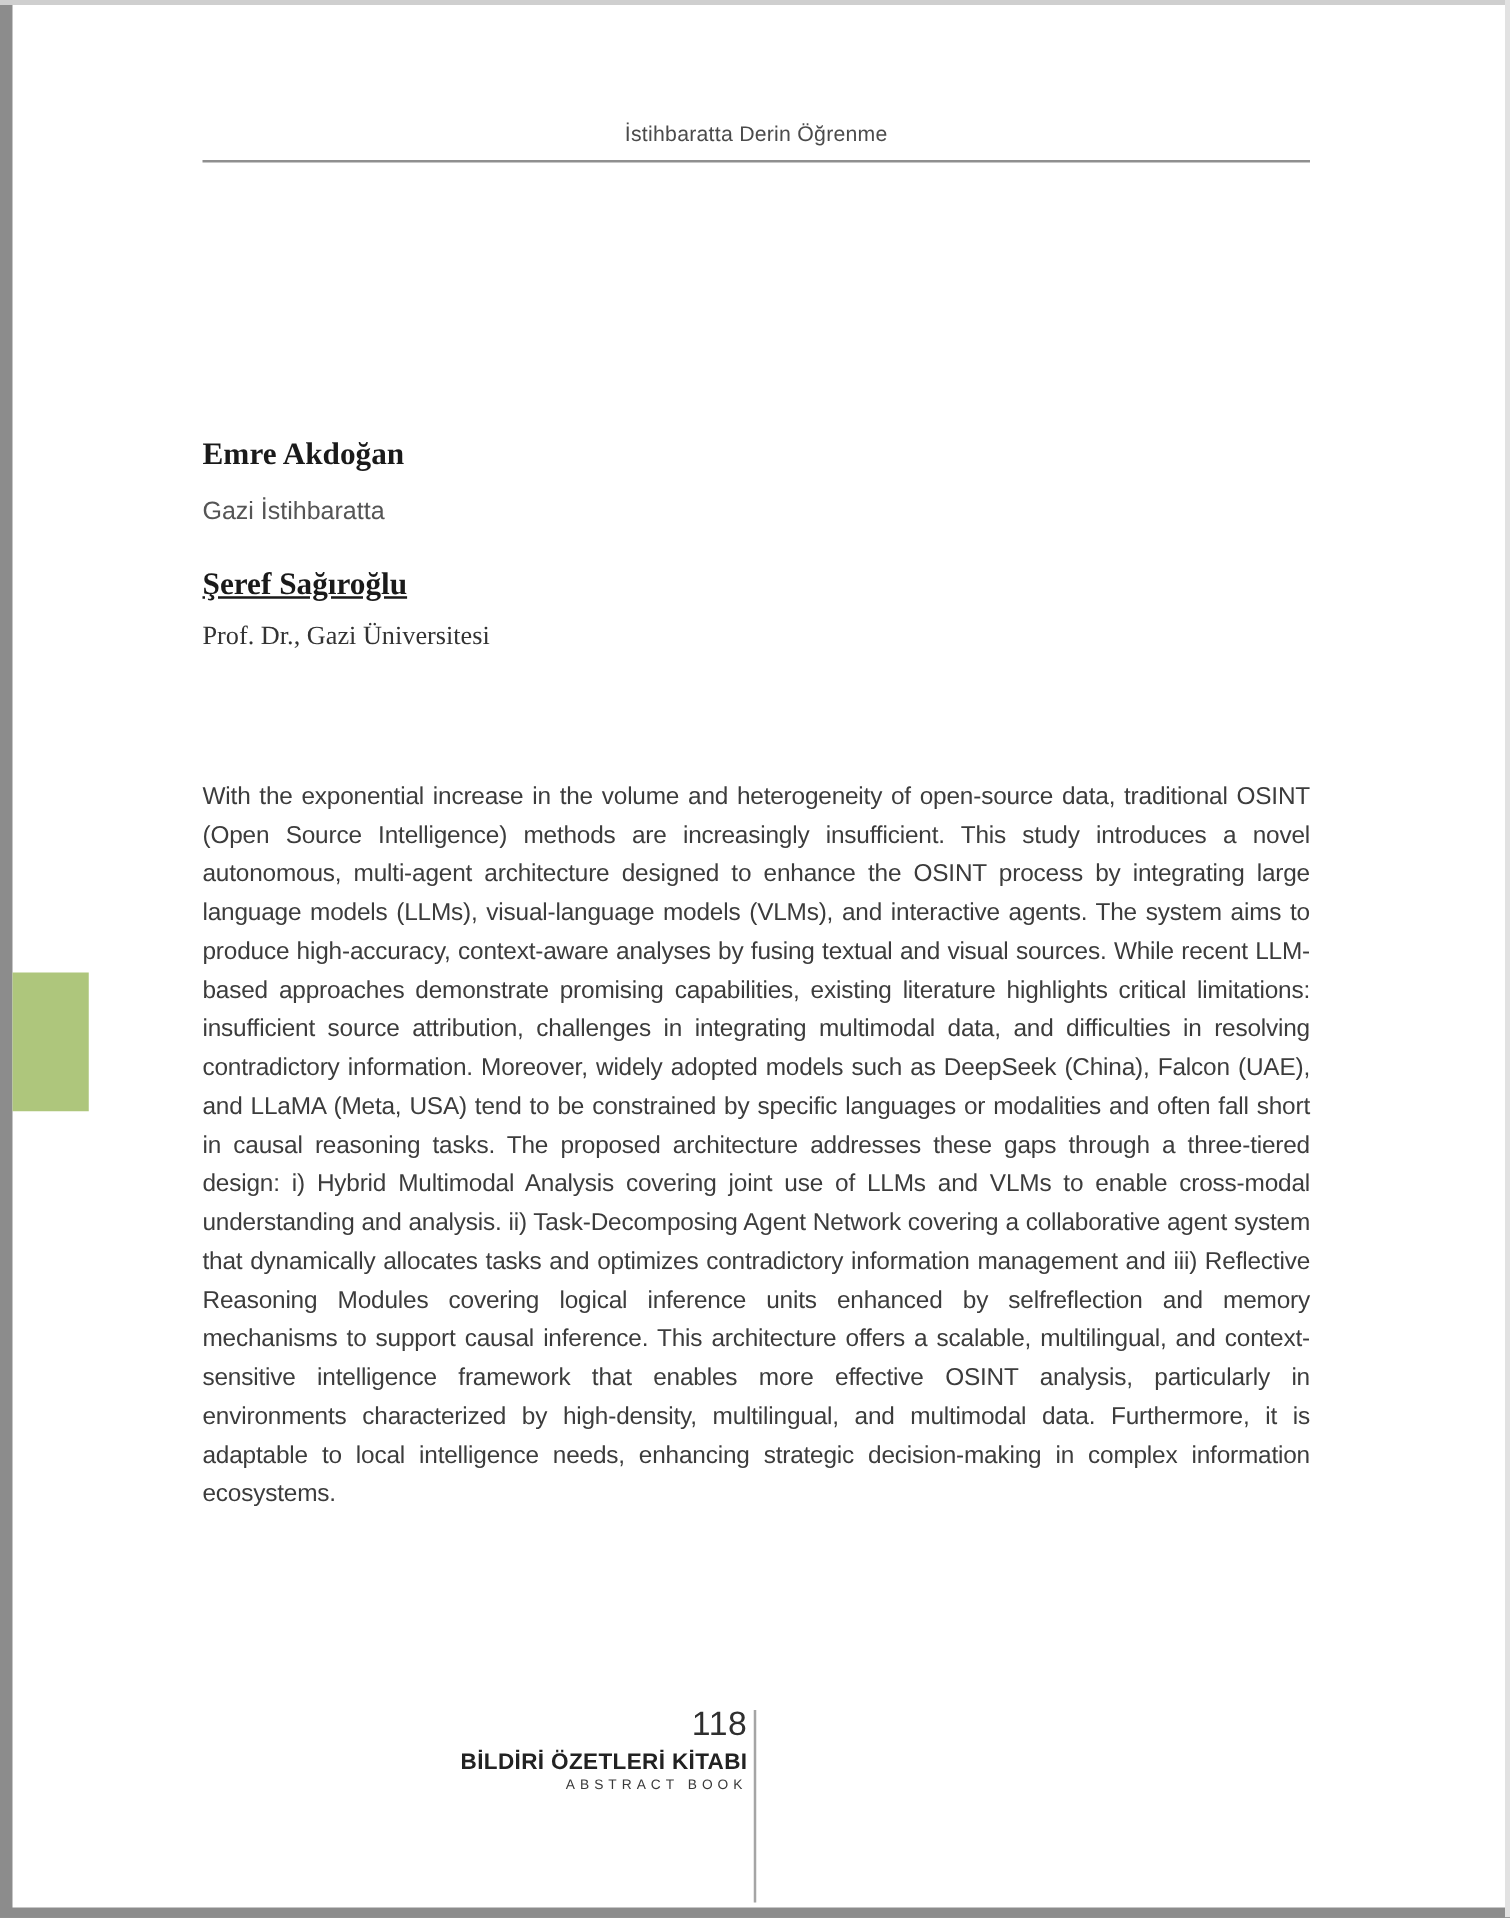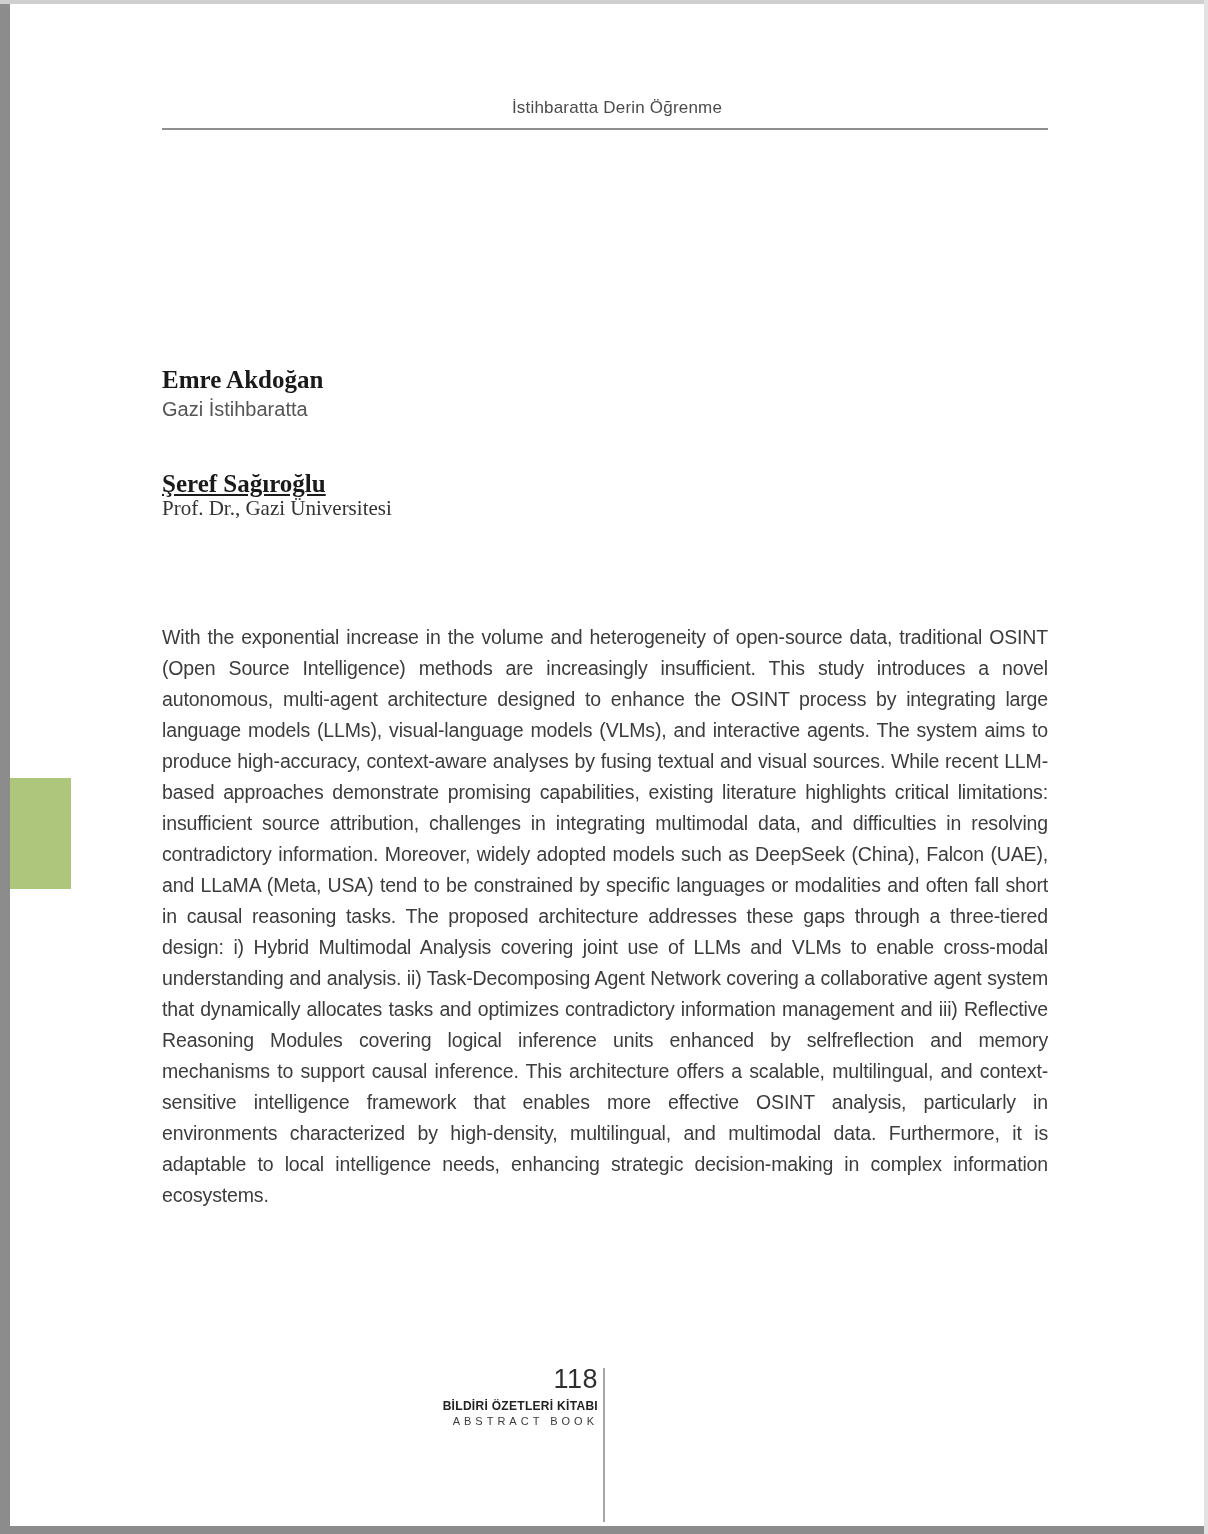--- a/index.html
+++ b/index.html
@@ -16,21 +16,21 @@
     position:absolute;
     left:10px; top:4px;
     width:1194px; height:1522px;
     background:#ffffff;
     box-shadow: inset 0 0 0 0 transparent;
   }
   .frame-top    { position:absolute; left:0; top:0; width:1208px; height:4px;  background:#cfcfcf; }
   .frame-right  { position:absolute; right:0; top:0; width:4px; height:1534px; background:#e2e2e2; }
 
   .running-header {
-    position:absolute; left:164px; top:94px; width:886px;
+    position:absolute; left:152px; top:94px; width:886px;
     text-align:center;
     font-size:17px; letter-spacing:0.2px;
     color:#4b4b4b;
   }
   .header-rule {
     position:absolute; left:152px; top:124px; width:886px; height:2px;
     background:#8f8f8f;
   }
 
   .title {
@@ -39,21 +39,20 @@
     font-size:29px; font-weight:bold; line-height:41px;
     letter-spacing:-0.4px;
     color:#1d1d1d;
   }
 
   .author-name {
     position:absolute; left:152px;
     font-family:"Liberation Serif", serif;
     font-weight:bold; font-size:25px;
     color:#1a1a1a;
-    margin-top:16px;
   }
   .author1-name { top:346px; }
   .author1-aff  {
     position:absolute; left:152px; top:394px;
     font-size:20px; color:#555555;
   }
   .author2-name { top:450px;text-decoration:underline; }
   .author2-aff  {
     position:absolute; left:152px; top:492px;
     font-family:"Liberation Serif", serif;
@@ -77,21 +76,21 @@
 
   .footer {
     position:absolute; right:606px; top:1360px;
     text-align:right; white-space:nowrap;
   }
   .page-number {
     font-size:27px; color:#2f2f2f; letter-spacing:0.5px;
   }
   .book-title-tr {
     margin-top:4px;
-    font-size:12px; font-weight:bold; letter-spacing:0.3px;
+    font-size:18px; font-weight:bold; letter-spacing:0.3px;
     color:#222222;
   }
   .book-title-en {
     margin-top:2px;
     font-size:11px; letter-spacing:4px;
     color:#3a3a3a;
   }
   .footer-vrule {
     position:absolute; left:593px; top:1364px;
     width:2px; height:154px;

